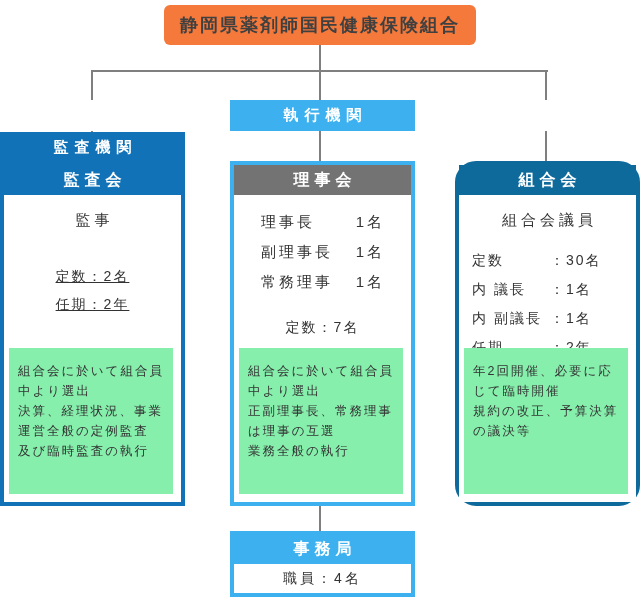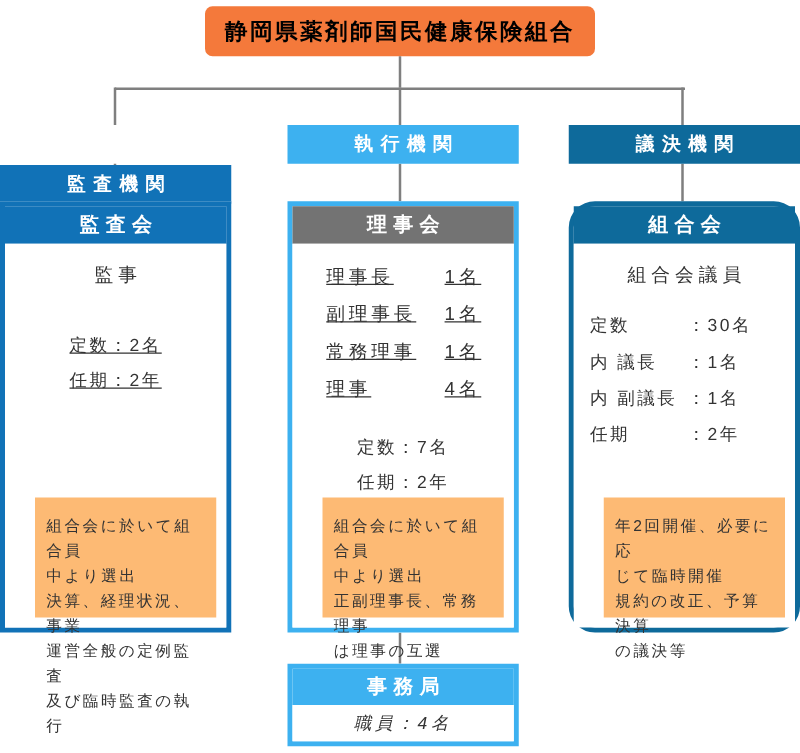--- a/index.html
+++ b/index.html
@@ -14,21 +14,21 @@
   }
 
   
   .top-box {
     position: absolute;
     left: 164px; top: 5px;
     width: 312px; height: 40px;
     background: #F4793B;
     border-radius: 6px;
     display: flex; align-items: center; justify-content: center;
-    color: #000000; font-weight: bold; font-size: 18px;
+    color: #404040; font-weight: bold; font-size: 18px;
     letter-spacing: 2px;
   }
 
   
   .line { position: absolute; background: #7F7F7F; }
 
   
   .pill {
     position: absolute; top: 100px; height: 31px; width: 185px;
     display: flex; align-items: center; justify-content: center;
@@ -75,46 +75,46 @@
     text-align: center;
     font-size: 14px; line-height: 28px; letter-spacing: 2px;
     white-space: pre-line;
   }
   .audit .detail-block { margin-top: 32px; text-decoration: underline; }
   .exec  .detail-block { margin-top: 16px; }
 
   .member-rows { padding: 12px 26px 0 27px; }
   .member-row {
     display: flex; justify-content: space-between;
-    font-size: 15px; line-height: 30px; letter-spacing: 3px; text-decoration: underline;
+    font-size: 15px; line-height: 30px; letter-spacing: 3px;
   }
 
   .council-rows { padding: 16px 8px 0 13px; }
   .council-row { display: flex; font-size: 14px; line-height: 29px; letter-spacing: 2px; }
   .c-label { width: 78px; flex: none; }
 
   .note {
-    position: absolute; left: 24px; right: 8px; bottom: 8px;
-    height: 96px; box-sizing: border-box;
-    background: #fdba74;
+    position: absolute; left: 5px; right: 8px; bottom: 8px;
+    height: 146px; box-sizing: border-box;
+    background: #86efac;
     padding: 13px 9px;
     font-size: 12.5px; line-height: 20px; letter-spacing: 2px;
     white-space: pre-line;
   }
 
   
   .org-box.secretariat {
     top: 531px; left: 230px; width: 185px; height: 66px;
     border-color: #3DB1F0;
   }
   .org-box.secretariat .box-header { background: #3DB1F0; height: 29px; }
   .org-box.secretariat .box-content {
     top: 29px;
     display: flex; align-items: center; justify-content: center;
-    font-size: 14px; letter-spacing: 3px; font-style: italic;
+    font-size: 14px; letter-spacing: 3px;
   }
 </style>
 </head>
 <body>
 
 <div class="canvas">
 
   <div class="top-box">
     <span>静岡県薬剤師国民健康保険組合</span>
   </div>
@@ -128,23 +128,20 @@
   <div class="line" style="left:319px; top:131px; width:2px;   height:30px;"></div>
   <div class="line" style="left:545px; top:131px; width:2px;   height:30px;"></div>
   <div class="line" style="left:319px; top:506px; width:2px;   height:25px;"></div>
 
   <div class="pill audit">
     <span>監査機関</span>
   </div>
   <div class="pill exec">
     <span>執行機関</span>
   </div>
-  <div class="pill decision">
-    <span>議決機関</span>
-  </div>
 
   <div class="org-box audit">
     <div class="box-header">監査会</div>
     <div class="box-content">
       <div class="role-title">監事</div>
       <div class="detail-block">定数：2名
 任期：2年</div>
       <div class="note">組合会に於いて組合員
 中より選出
 決算、経理状況、事業
@@ -162,24 +159,20 @@
           <span>1名</span>
         </div>
         <div class="member-row">
           <span>副理事長</span>
           <span>1名</span>
         </div>
         <div class="member-row">
           <span>常務理事</span>
           <span>1名</span>
         </div>
-        <div class="member-row">
-          <span>理事</span>
-          <span>4名</span>
-        </div>
       </div>
       <div class="detail-block">定数：7名
 任期：2年</div>
       <div class="note">組合会に於いて組合員
 中より選出
 正副理事長、常務理事
 は理事の互選
 業務全般の執行</div>
     </div>
   </div>

